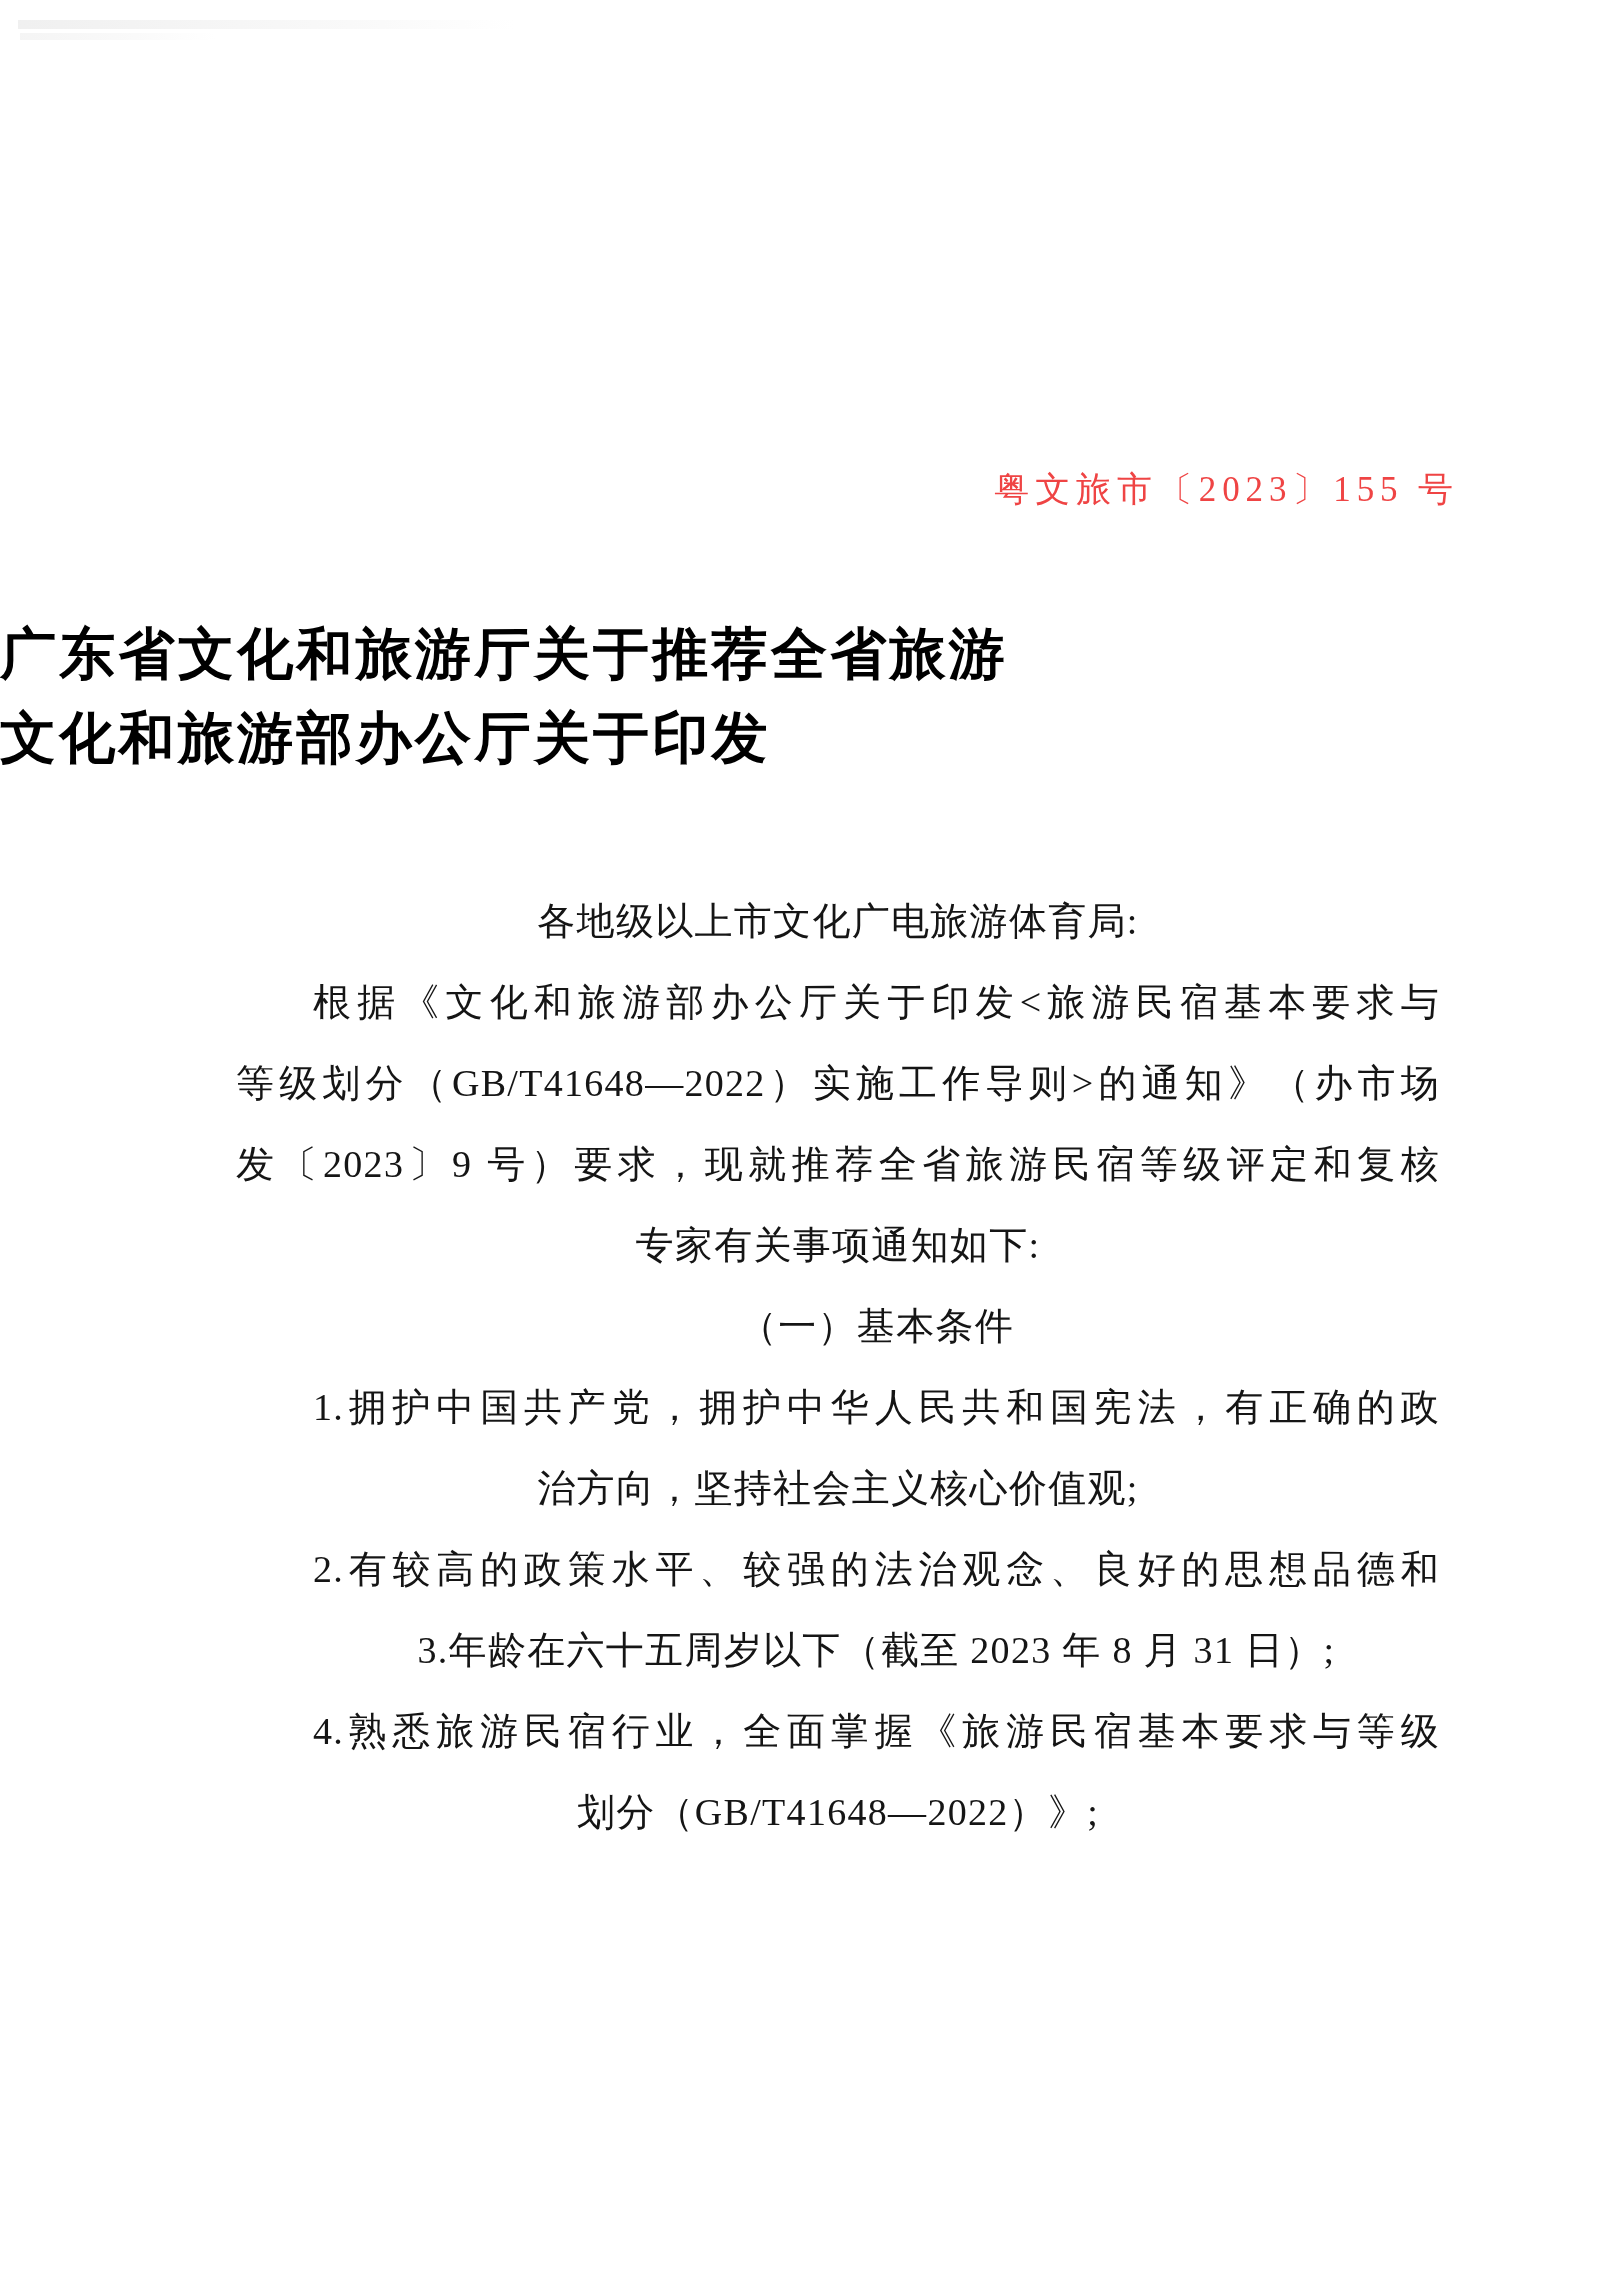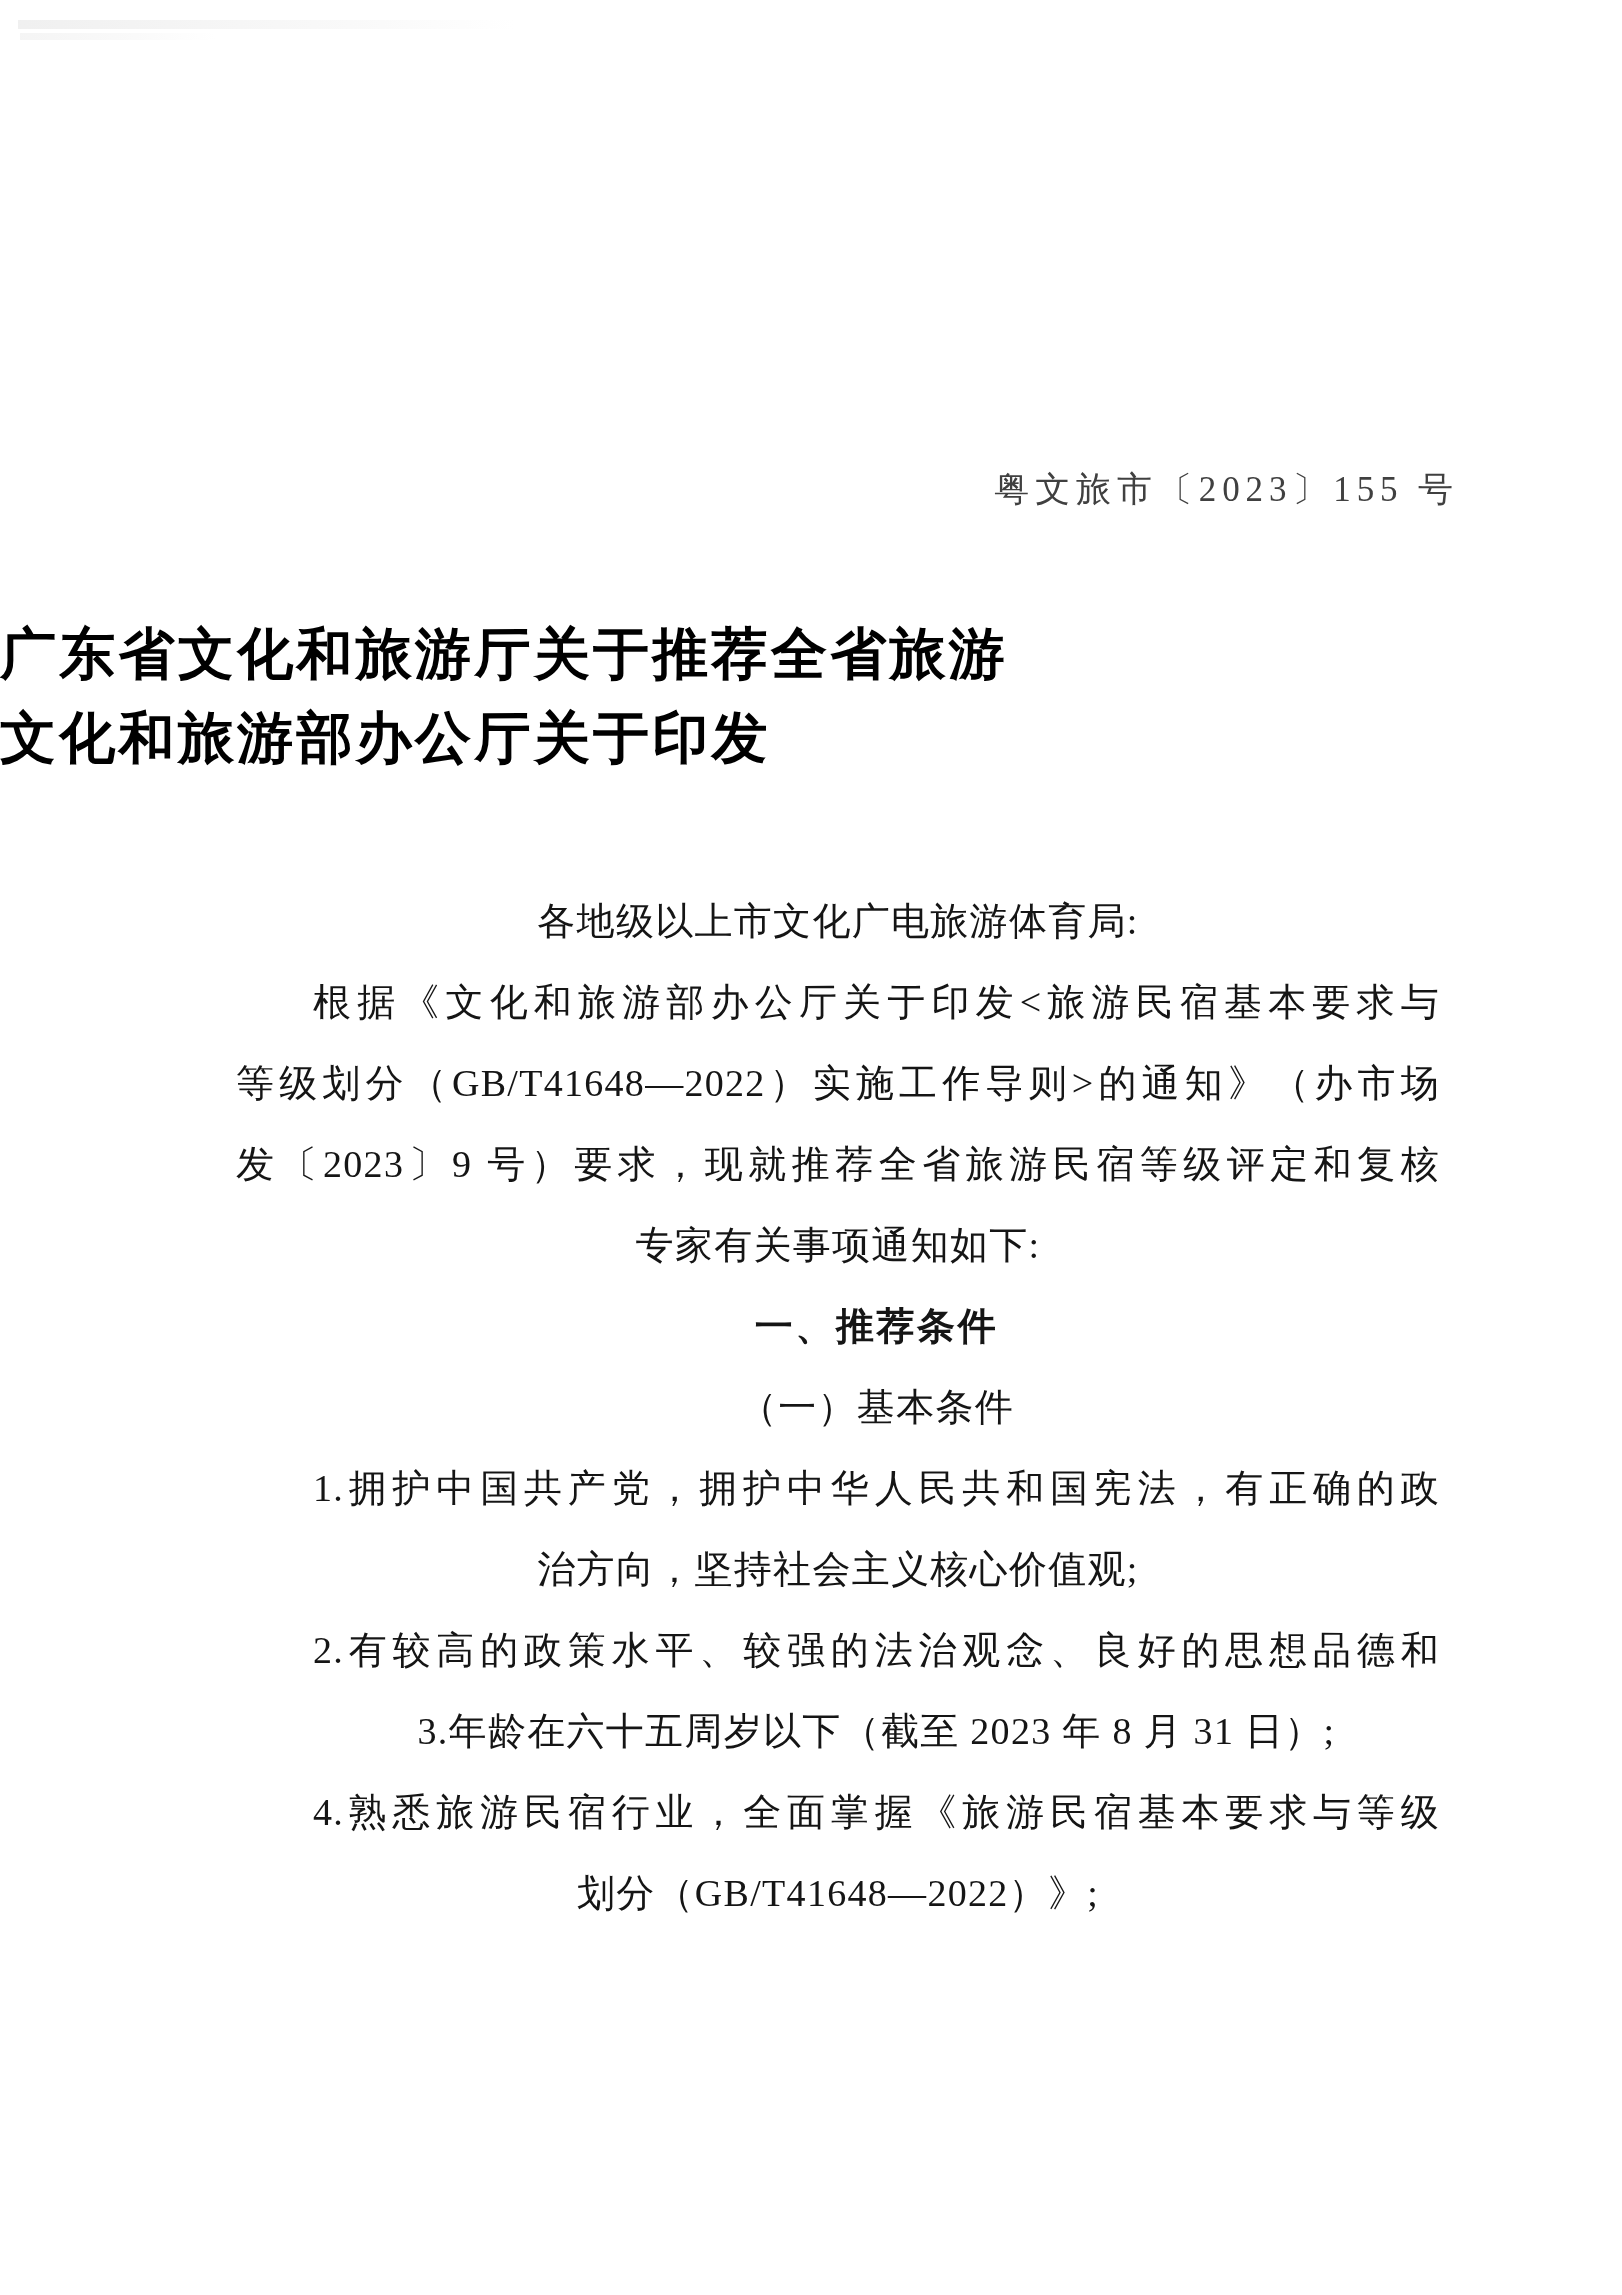--- a/index.html
+++ b/index.html
@@ -34,21 +34,21 @@
     background: linear-gradient(90deg, #f0f0f0 0%, #f8f8f8 60%, transparent 100%);
     opacity: 0.7;
   }
   .doc-number {
     position: absolute;
     top: 466px;
     right: 164px;
     font-size: 35px;
     letter-spacing: 5.9px;
     white-space: nowrap;
-    color: #404040;
+    color: #ef4444;
   }
   .title-block {
     position: absolute;
     top: 612px;
     left: 0;
     width: 100%;
     font-weight: bold;
     font-size: 56px;
     line-height: 84px;
     letter-spacing: 3.3px;
@@ -95,21 +95,20 @@
     <div>广东省文化和旅游厅关于推荐全省旅游</div>
     <div>文化和旅游部办公厅关于印发</div>
   </div>
 
   <div class="body-block">
     <div class="line">各地级以上市文化广电旅游体育局:</div>
     <div class="line indent justify">根据《文化和旅游部办公厅关于印发&lt;旅游民宿基本要求与</div>
     <div class="line justify">等级划分（GB/T41648—2022）实施工作导则&gt;的通知》（办市场</div>
     <div class="line justify">发〔2023〕9 号）要求，现就推荐全省旅游民宿等级评定和复核</div>
     <div class="line">专家有关事项通知如下:</div>
-    <div class="line indent bold">一、推荐条件</div>
     <div class="line indent">（一）基本条件</div>
     <div class="line indent justify">1.拥护中国共产党，拥护中华人民共和国宪法，有正确的政</div>
     <div class="line">治方向，坚持社会主义核心价值观;</div>
     <div class="line indent justify">2.有较高的政策水平、较强的法治观念、良好的思想品德和</div>
     <div class="line indent">3.年龄在六十五周岁以下（截至 2023 年 8 月 31 日）;</div>
     <div class="line indent justify">4.熟悉旅游民宿行业，全面掌握《旅游民宿基本要求与等级</div>
     <div class="line">划分（GB/T41648—2022）》;</div>
   </div>
 
 </div>

